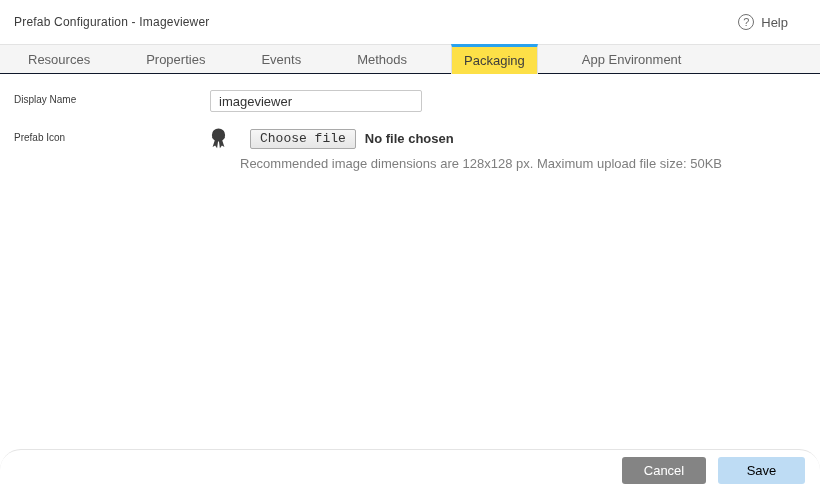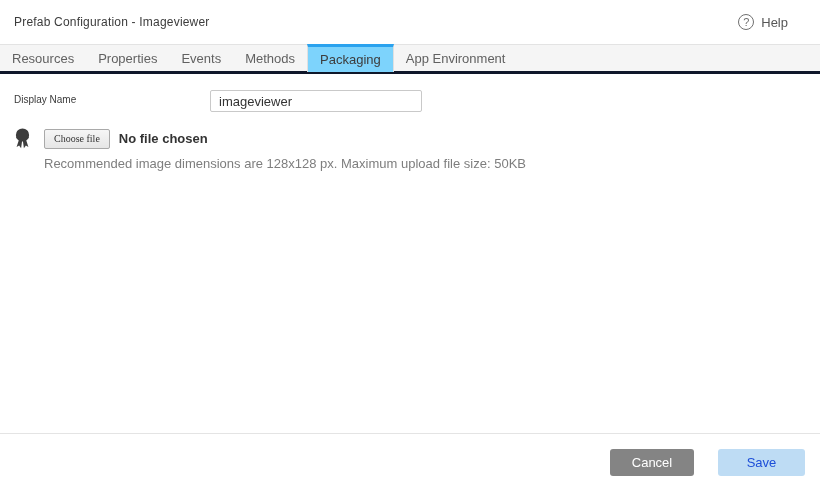--- a/index.html
+++ b/index.html
@@ -8,44 +8,44 @@
 
   
   .header { height:44px; display:flex; align-items:center; justify-content:space-between; padding:0 32px 0 14px; background:#fff; }
   .title { font-size:12px; color:#3c3c3c; letter-spacing:0.2px; }
   .help { display:flex; align-items:center; gap:7px; cursor:pointer; }
   .help-icon { width:16px; height:16px; border:1px solid #707070; border-radius:50%; color:#707070;
                font-size:11px; line-height:14px; text-align:center; display:inline-block; }
   .help-label { font-size:13px; color:#565656; }
 
   
-  .tabbar { height:30px; background:#f5f5f5; border-top:1px solid #e3e3e3; border-bottom:3px solid #0f172a; display:flex; padding-left:0; }
+  .tabbar { height:30px; background:#f5f5f5; border-top:1px solid #e3e3e3; border-bottom:1px solid #0f172a; display:flex; padding-left:16px;gap:32px; }
   .tab { padding:0 12px; display:flex; align-items:center; font-size:13px; color:#616161; cursor:pointer; white-space:nowrap; }
-  .tab.active { background:#7dd3fc; border-left:1px solid #e0e0e0; border-right:1px solid #e0e0e0;
+  .tab.active { background:#fde047; border-left:1px solid #e0e0e0; border-right:1px solid #e0e0e0;
                 border-top:3px solid #2aa2ee; color:#3d3d3d; margin-top:-1px; margin-bottom:-1px; }
 
   
   .content { padding:16px 0 0 14px; }
   .form-row { display:flex; align-items:flex-start; margin-bottom:16px; }
   .form-label { width:196px; font-size:10px; color:#3a3a3a; padding-top:4px; }
   .text-input { width:212px; height:22px; border:1px solid #c9c9c9; border-radius:2px; padding:0 8px; font-size:13px; color:#333; background:#fff; outline:none; }
   .icon-row-control { display:flex; flex-direction:column; }
   .icon-line { display:flex; align-items:center; }
   .badge-icon { width:17px; height:21px; margin-right:13px; display:inline-flex; }
-  .choose-file { font-size:10px; color:#333; background:linear-gradient(to bottom,#f6f6f6,#e6e6e6);
-                 border:1px solid #a9a9a9; border-radius:2px; padding:1px 9px; height:20px; cursor:pointer; font-family:Liberation Serif, serif; }
+  .choose-file { font-size:13px; color:#333; background:linear-gradient(to bottom,#f6f6f6,#e6e6e6);
+                 border:1px solid #a9a9a9; border-radius:2px; padding:1px 9px; height:20px; cursor:pointer; font-family:Liberation Mono, monospace;margin-left:10px; }
   .no-file { font-size:13px; color:#333; margin-left:9px;font-weight:bold; }
   .hint { font-size:13px; color:#7e7e7e; margin-top:7px; margin-left:30px; }
 
   
-  .footer { position:absolute; left:0; right:0; bottom:0; height:58px; border-top:1px solid #e4e4e4;
-            display:flex; align-items:center; justify-content:flex-end; padding-right:15px; gap:24px; background:#fff; }
+  .footer { position:absolute; left:0; right:0; bottom:0; height:42px; border-top:1px solid #e4e4e4;
+            display:flex; align-items:center; justify-content:flex-end; padding-right:15px; gap:12px; background:#fff;border-radius:22px; }
   .btn { height:27px; border:none; border-radius:3px; font-size:13px; font-family:"Liberation Sans",sans-serif; cursor:pointer; }
   .btn-cancel { background:#848484; color:#ffffff; width:84px; }
-  .btn-save { background:#bedcf4; color:#1d4ed8; width:87px; cursor:default; }
+  .btn-save { background:#bedcf4; color:#000000; width:87px; cursor:default; }
 </style>
 </head>
 <body>
 
 <div class="page">
 
   <div class="header">
     <div class="title">Prefab Configuration - Imageviewer</div>
     <div class="help">
       <span class="help-icon">?</span>
@@ -63,20 +63,21 @@
   </div>
 
   <div class="content">
 
     <div class="form-row">
       <div class="form-label">Display Name</div>
       <input class="text-input" type="text" value="imageviewer" style="">
     </div>
 
     <div class="form-row">
+      <div class="form-label">Prefab Icon</div>
       <div class="icon-row-control">
         <div class="icon-line">
           <span class="badge-icon">
             <svg width="17" height="21" viewBox="0 0 17 21" xmlns="http://www.w3.org/2000/svg">
               <polygon points="5.2,11 8.2,12.2 7.1,20.2 5.1,17.6 2.6,19.1" fill="#3d3d3d"></polygon>
               <polygon points="11.8,11 8.8,12.2 9.9,20.2 11.9,17.6 14.4,19.1" fill="#3d3d3d"></polygon>
               <circle cx="8.5" cy="7" r="6.6" fill="#3d3d3d"></circle>
               <circle cx="8.5" cy="2.2" r="1.1" fill="#3d3d3d"></circle>
               <circle cx="13" cy="4.2" r="1.1" fill="#3d3d3d"></circle>
               <circle cx="4" cy="4.2" r="1.1" fill="#3d3d3d"></circle>

